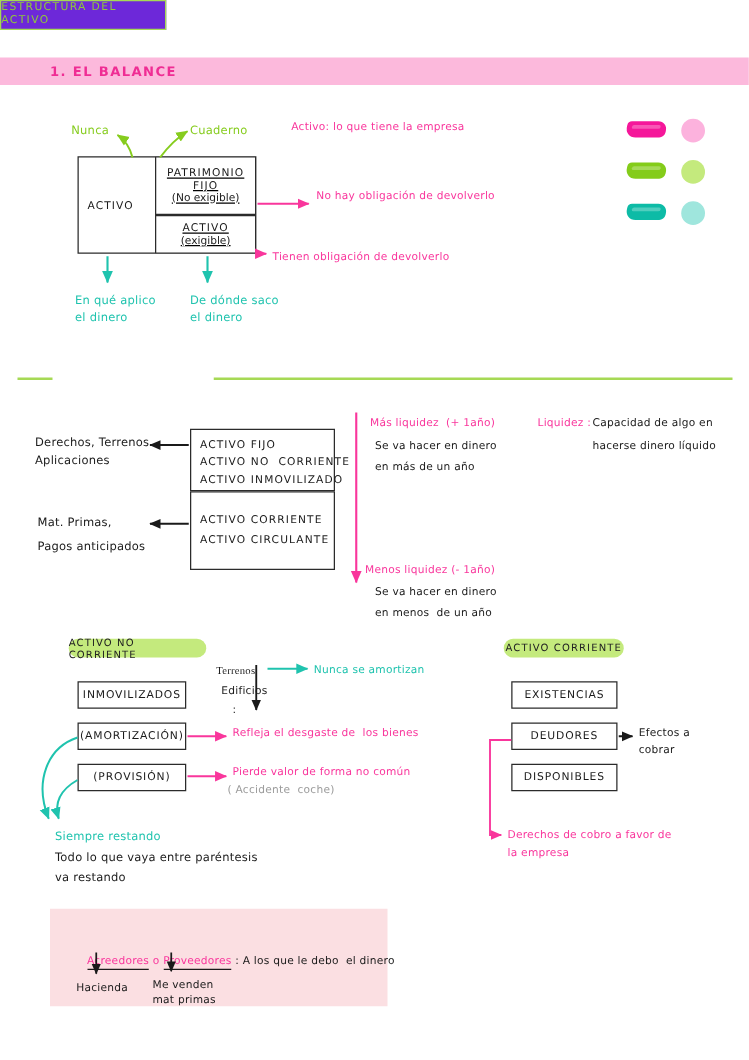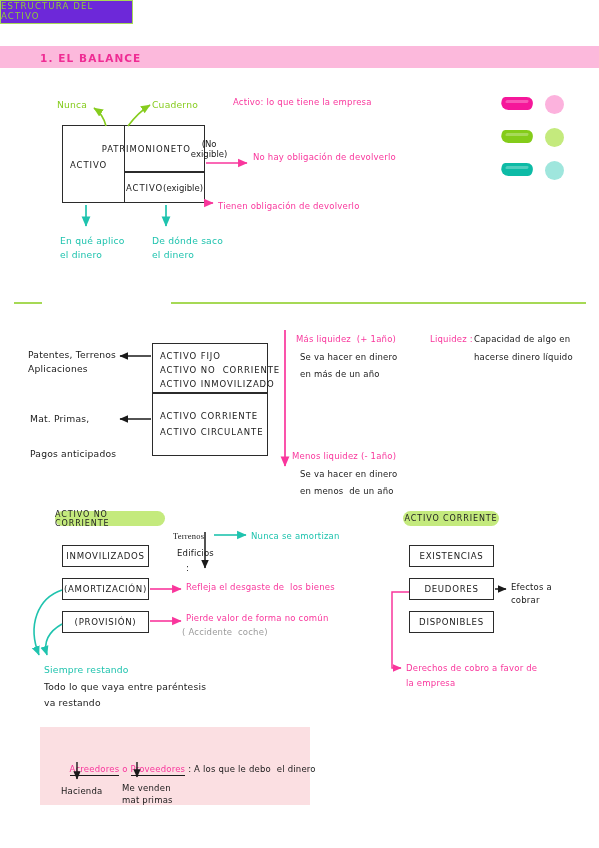--- a/index.html
+++ b/index.html
@@ -48,22 +48,22 @@
   
   .box{
     position:absolute;border:1.4px solid #2b2b2b;background:#fff;box-sizing:border-box;
   }
   .lbox{
     position:absolute;border:1.4px solid #2b2b2b;background:#fff;box-sizing:border-box;
     display:flex;align-items:center;justify-content:center;
     font-size:8.6px;letter-spacing:.7px;color:#1a1a1a;
   }
   .box-center{
-    position:absolute;display:flex;flex-direction:row;align-items:center;
-    justify-content:center;text-align:center;
+    position:absolute;display:flex;flex-direction:column;align-items:center;
+    justify-content:center;text-align:center;text-decoration:underline;
   }
 
   
   #estructura-box{
     left:40px;top:291px;width:133px;height:24px;
     border:1.6px solid #a6d955;box-sizing:border-box;background:#6d28d9;
     display:flex;align-items:flex-start;justify-content:center;
     color:#8fc93a;font-size:8.6px;letter-spacing:1.1px;
   }
   #estructura-line-left{left:14px;top:302px;width:28px;height:2px;background:#a6d955;}
@@ -105,21 +105,21 @@
   </div>
 
   <div class="box" style="left:62px;top:125px;width:143px;height:78px;"></div>
   <div class="box" style="left:124px;top:125px;width:81px;height:47px;border-left-width:1.4px;"></div>
   <div class="box" style="left:124px;top:172px;width:81px;height:31px;"></div>
 
   <div class="t black sz9 caps" style="left:70px;top:160px;width:54px;text-align:left;">ACTIVO</div>
 
   <div class="box-center" style="left:124px;top:125px;width:81px;height:47px;">
     <div class="sz9 black caps">PATRIMONIO</div>
-    <div class="sz9 black caps">NETO</div>
+    <div class="sz9 black caps">FIJO</div>
     <div class="sz9 black">(No exigible)</div>
   </div>
   <div class="box-center" style="left:124px;top:172px;width:81px;height:31px;">
     <div class="sz9 black caps">ACTIVO</div>
     <div class="sz9 black">(exigible)</div>
   </div>
 
   <div class="t green sz10" style="left:57px;top:99px;">Nunca</div>
   <div class="t green sz10" style="left:152px;top:99px;">Cuaderno</div>
 
@@ -140,24 +140,24 @@
 
   <div class="box" style="left:152px;top:343px;width:116px;height:50px;"></div>
   <div class="box" style="left:152px;top:393px;width:116px;height:63px;"></div>
 
   <div class="t black sz9 caps" style="left:160px;top:351px;">ACTIVO FIJO</div>
   <div class="t black sz9 caps" style="left:160px;top:365px;">ACTIVO NO  CORRIENTE</div>
   <div class="t black sz9 caps" style="left:160px;top:379px;">ACTIVO INMOVILIZADO</div>
   <div class="t black sz9 caps" style="left:160px;top:411px;">ACTIVO CORRIENTE</div>
   <div class="t black sz9 caps" style="left:160px;top:427px;">ACTIVO CIRCULANTE</div>
 
-  <div class="t black sz10" style="left:28px;top:349px;">Patentes, Terrenos</div>
+  <div class="t black sz10" style="left:28px;top:349px;">Derechos, Terrenos</div>
   <div class="t black sz10" style="left:28px;top:363px;">Aplicaciones</div>
   <div class="t black sz10" style="left:30px;top:413px;">Mat. Primas,</div>
-  <div class="t black sz10" style="left:30px;top:448px;">Pagos anticipados</div>
+  <div class="t black sz10" style="left:30px;top:432px;">Pagos anticipados</div>
 
   <div class="t pink sz9" style="left:296px;top:334px;">Más liquidez  (+ 1año)</div>
   <div class="t black sz9" style="left:300px;top:352px;">Se va hacer en dinero</div>
   <div class="t black sz9" style="left:300px;top:369px;">en más de un año</div>
 
   <div class="t pink sz9" style="left:292px;top:451px;">Menos liquidez (- 1año)</div>
   <div class="t black sz9" style="left:300px;top:469px;">Se va hacer en dinero</div>
   <div class="t black sz9" style="left:300px;top:486px;">en menos  de un año</div>
 
   <div class="t pink sz9" style="left:430px;top:334px;">Liquidez :</div>

